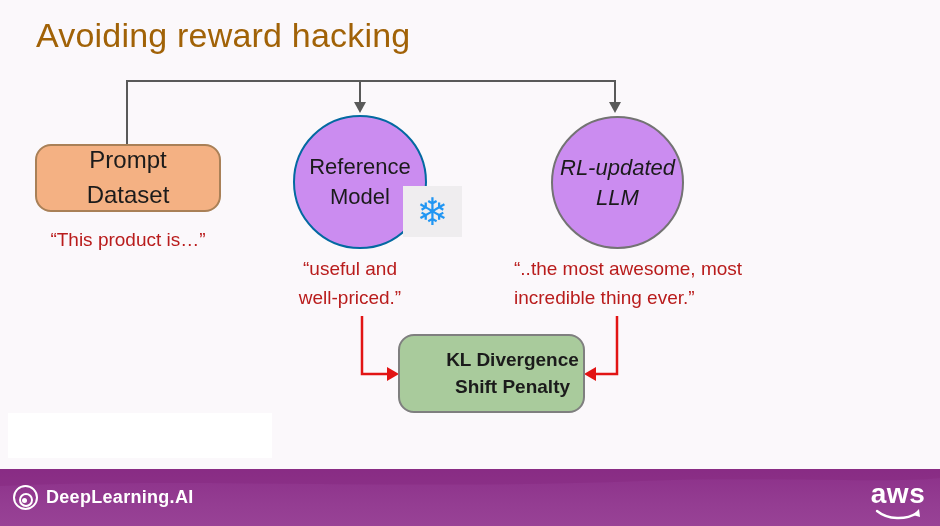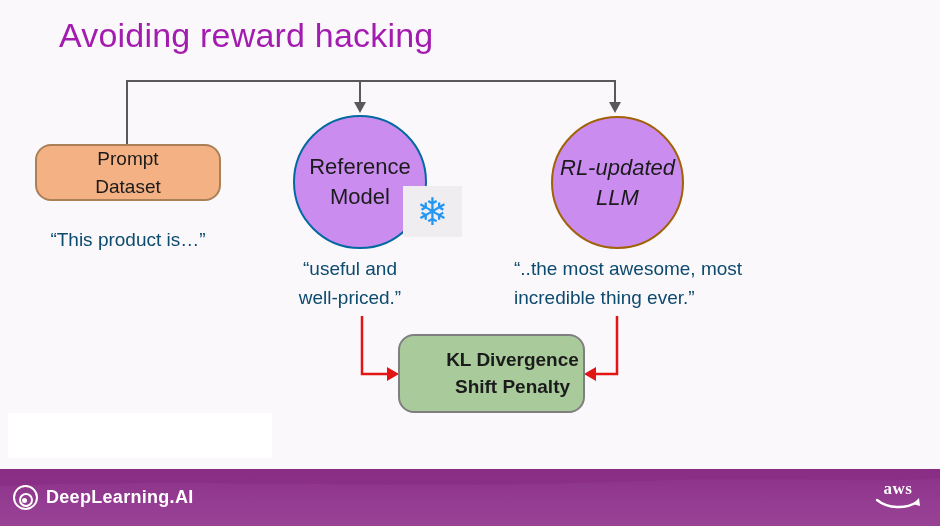--- a/index.html
+++ b/index.html
@@ -6,53 +6,53 @@
   body {
     width:940px; height:526px; position:relative; overflow:hidden;
     background:#FBF8FB;
     font-family:"Liberation Sans", sans-serif;
     color:#1b1b1b;
   }
   .ml { white-space:pre-line; }
 
   .slide-title {
     position:absolute; left:36px; top:16px;
-    font-size:34px; font-weight:500; letter-spacing:.2px; color:#a21caf;margin-left:23px;
+    font-size:34px; font-weight:500; letter-spacing:.2px; color:#a16207;
   }
 
   .connector-svg { position:absolute; left:0; top:0; pointer-events:none; z-index:1; }
 
   .node {
     position:absolute; display:flex; align-items:center; justify-content:center;
     text-align:center; z-index:2; box-sizing:border-box;
   }
   .box-prompt {
-    left:35px; top:144px; width:186px; height:57px;
+    left:35px; top:144px; width:186px; height:68px;
     background:#F4B183; border:2px solid #a98057; border-radius:16px;
-    font-size:19px; line-height:1.45;
+    font-size:24px; line-height:1.45;
   }
   .circle-ref {
     left:293px; top:115px; width:134px; height:134px; border-radius:50%;
     background:#CB8CF0; border:2px solid #0369a1;
     font-size:22px; line-height:1.35;
   }
   .circle-rl {
     left:551px; top:116px; width:133px; height:133px; border-radius:50%;
-    background:#CB8CF0; border:2px solid #a16207;
+    background:#CB8CF0; border:2px solid #737373;
     font-size:22px; line-height:1.35; font-style:italic;
   }
   .snowflake-box {
     position:absolute; left:403px; top:186px; width:59px; height:51px;
     background:#EFEDEF; display:flex; align-items:center; justify-content:center;
     z-index:3;
   }
   .snowflake-glyph { font-size:38px; line-height:1; color:#2196F3; }
 
   .quote {
-    position:absolute; z-index:2; font-size:19px; color:#0c4a6e; line-height:1.5;
+    position:absolute; z-index:2; font-size:19px; color:#b91c1c; line-height:1.5;
   }
   .quote-prompt { left:18px;  top:226px; width:220px; text-align:center; }
   .quote-ref    { left:260px; top:255px; width:180px; text-align:center; }
   .quote-rl     { left:514px; top:255px; width:250px; text-align:left; }
 
   .box-kl {
     left:398px; top:334px; width:187px; height:79px;
     background:#A9CB9C; border:2px solid #7f7f7f; border-radius:16px;
     font-weight:bold; font-size:19px; line-height:1.4;padding-left:42px;
   }
@@ -85,21 +85,21 @@
   .dl-icon .ring-dot {
     position:absolute; left:9px; top:13px; width:5px; height:5px;
     background:#fff; border-radius:50%;
   }
   .brand-text { font-size:18px; font-weight:600; letter-spacing:.3px; }
 
   .aws-logo {
     position:absolute; right:17px; top:11px; width:50px;
     display:flex; flex-direction:column; align-items:center; color:#fff;
   }
-  .aws-text { font-size:17px; font-weight:bold; letter-spacing:.5px; line-height:1; text-transform:lowercase;font-family:Liberation Serif, serif; }
+  .aws-text { font-size:28px; font-weight:bold; letter-spacing:.5px; line-height:1; text-transform:lowercase; }
 </style>
 </head>
 <body>
 
 <div>
 
   <div class="slide-title">Avoiding reward hacking</div>
 
   <svg class="connector-svg" width="940" height="526">
     <path d="M127,144 L127,81 L615,81 L615,102" fill="none" stroke="#595959" stroke-width="2"></path>

